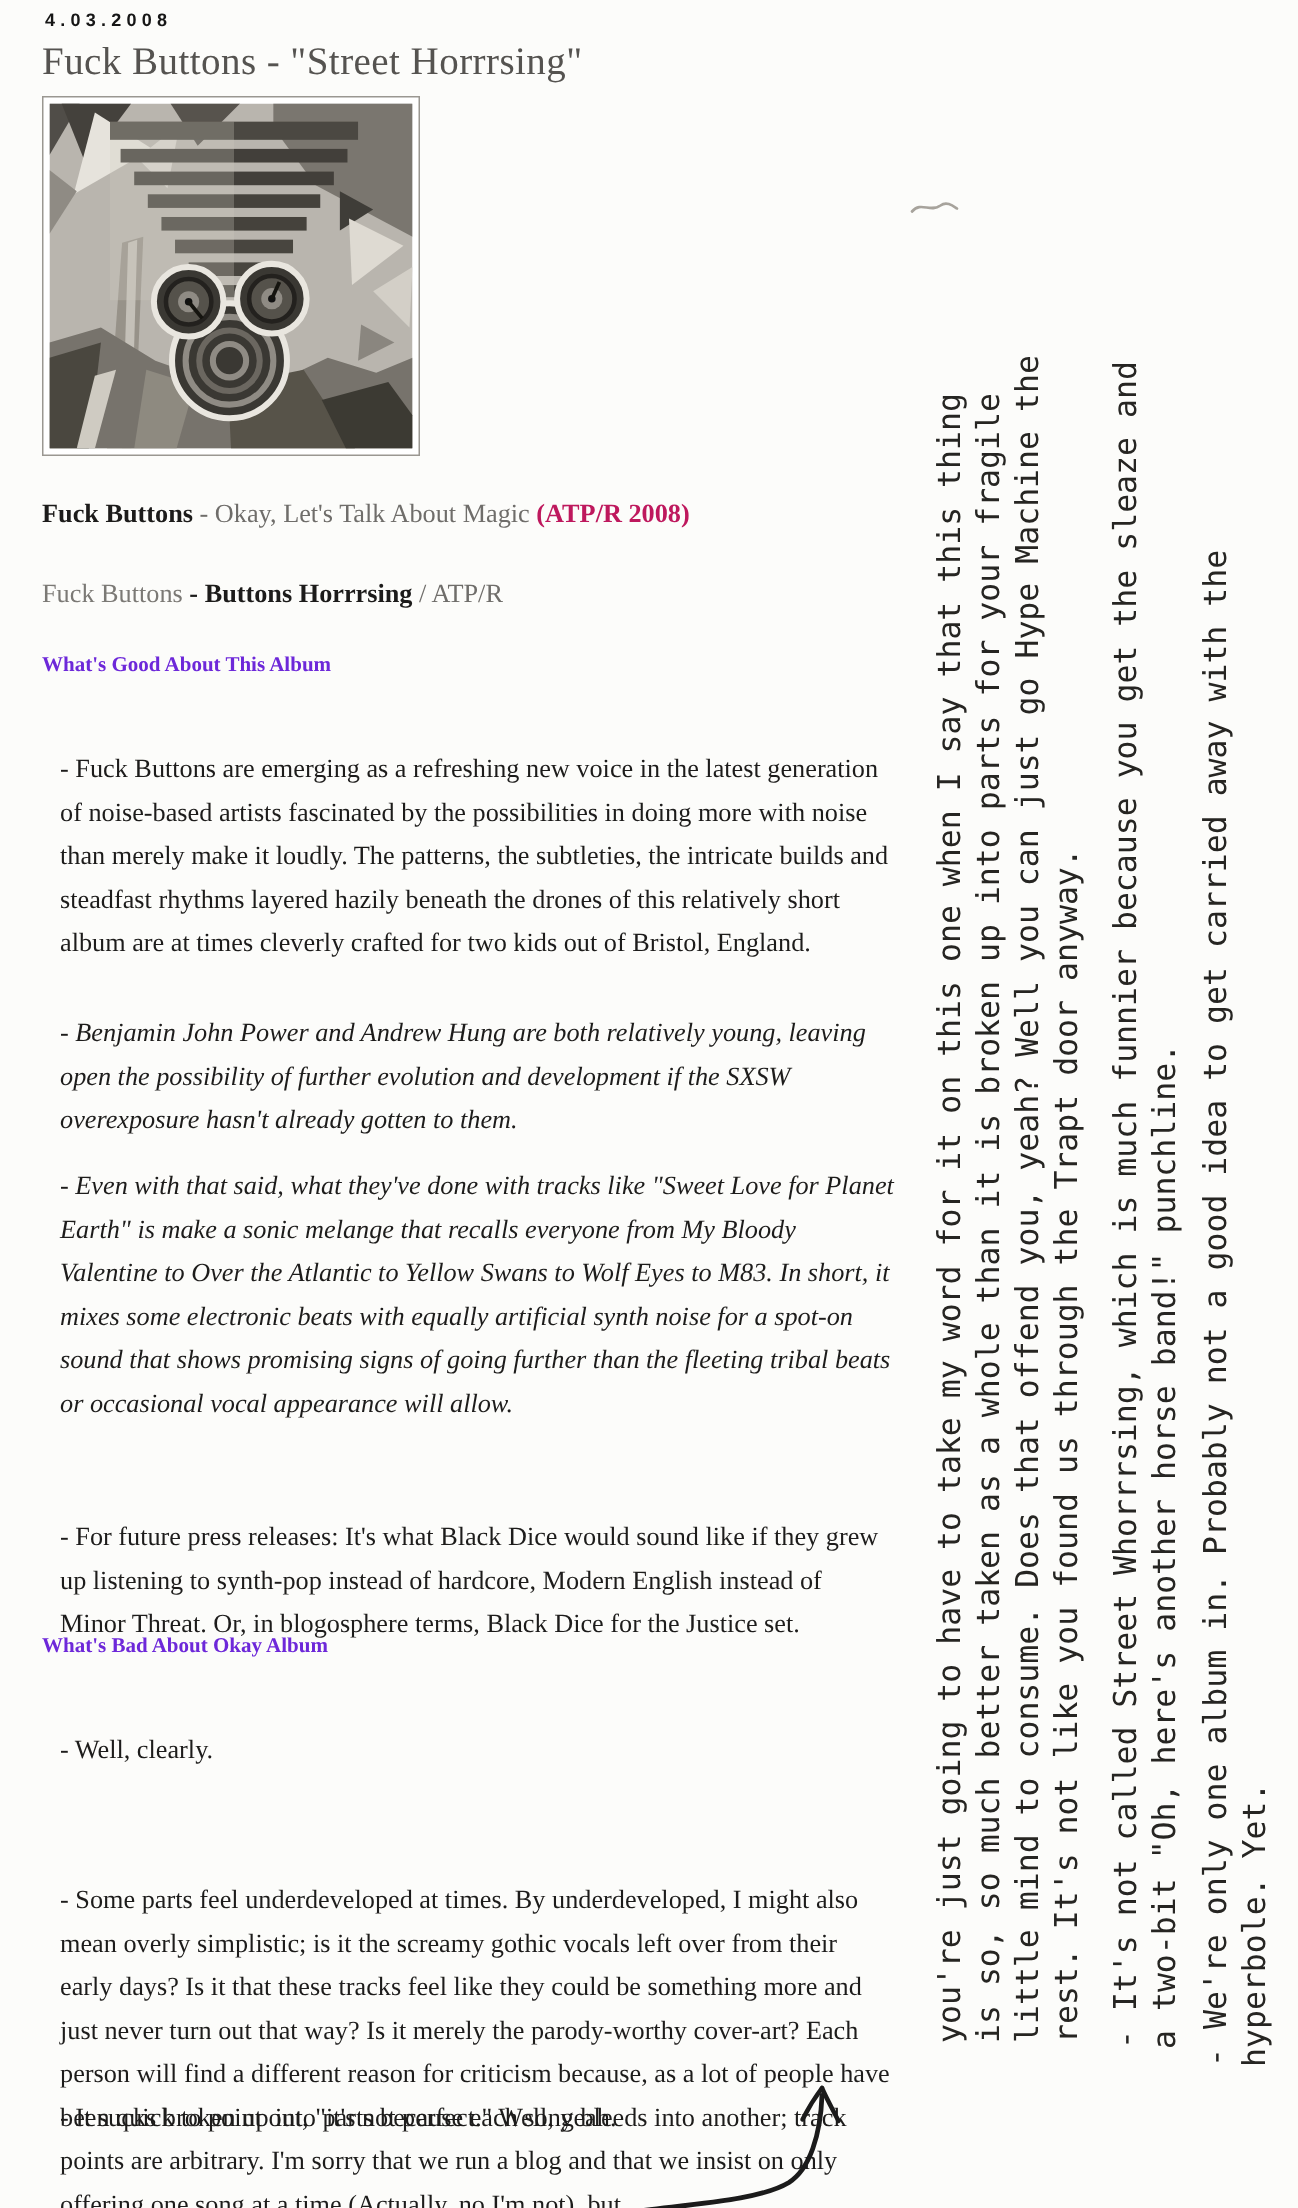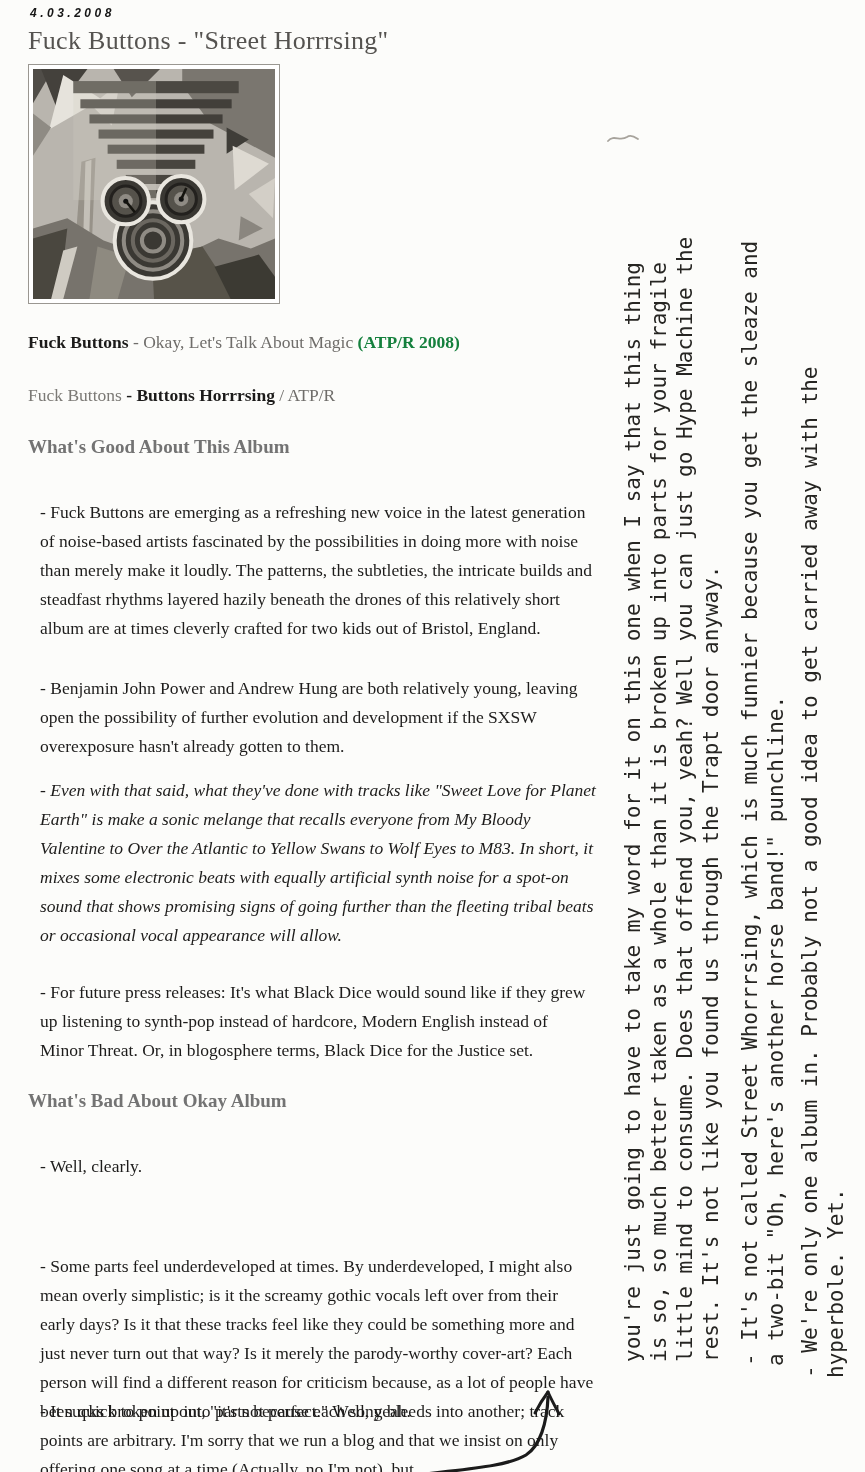--- a/index.html
+++ b/index.html
@@ -5,49 +5,49 @@
   html,body{margin:0;padding:0;}
   body{
     width:865px;height:1472px;position:relative;overflow:hidden;
     background:#fcfcfa;color:#1e1e1e;
     font-family:"Liberation Serif", serif;
   }
   .abs{position:absolute;}
   .date{
     left:30px;top:6px;
     font-family:"Liberation Sans", sans-serif;
-    font-size:12px;font-weight:bold;letter-spacing:3.5px;color:#161616;font-style:italic;
+    font-size:12px;font-weight:bold;letter-spacing:3.5px;color:#161616;
   }
   .title{
     left:28px;top:26px;margin:0;
     font-size:26px;font-weight:normal;color:#555350;letter-spacing:.3px;
   }
   .album-frame{
     left:28px;top:64px;width:242px;height:230px;
     background:#fff;border:1px solid #9a9791;padding:4px;box-sizing:content-box;
   }
   .album-frame svg{display:block;width:100%;height:100%;}
   .rel{left:28px;width:556px;margin:0;font-size:17.5px;line-height:24px;}
   .rel1{top:330px;}
   .rel2{top:383px;}
   .sp-bold-dark{font-weight:bold;color:#1c1b1a;}
-  .sp-dark{color:#15803d;font-weight:bold;}
+  .sp-dark{color:#be185d;font-weight:bold;}
   .sp-gray{color:#6f6d6a;font-family:Liberation Serif, serif;}
   .sp-gray-lt{color:#7b7975;}
   .heading{
     left:28px;width:556px;margin:0;
-    font-size:19px;font-weight:bold;color:#737373;
+    font-size:14px;font-weight:bold;color:#6d28d9;
   }
   .h2a{top:436px;}
   .h2b{top:1090px;}
   .body-p{
     left:28px;width:556px;margin:12px;
     font-size:17.5px;line-height:29px;color:#1d1c1b;
   }
-  .pa1{top:486px;} .pa2{top:662px;} .pa3{top:764px;font-style:italic;} .pa4{top:966px;}
+  .pa1{top:486px;} .pa2{top:662px;font-style:italic;} .pa3{top:764px;font-style:italic;} .pa4{top:998px;}
   .pb1{top:1140px;} .pb2{top:1240px;} .pb3{top:1385px;}
   .note{
     position:absolute;
     font-family:"DejaVu Sans Mono", monospace;
     font-size:21px;line-height:26px;color:#262522;
     transform:rotate(-90deg);transform-origin:0 0;
   }
   .note1{left:620px;top:1362px;width:1128px;}
   .note2{left:737px;top:1366px;width:1128px;}
   .note3{left:797px;top:1378px;width:1052px;}

